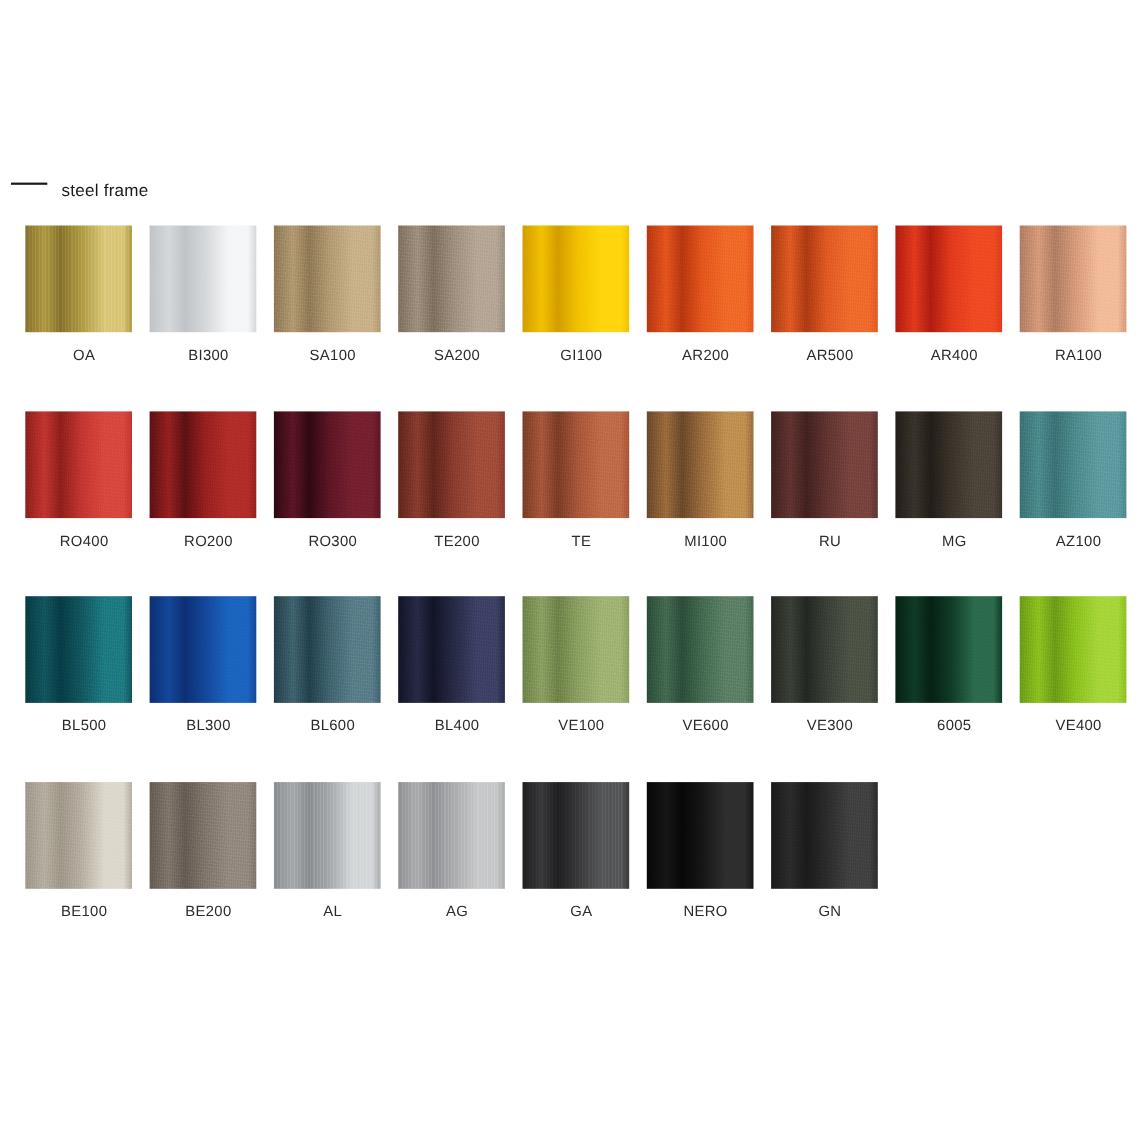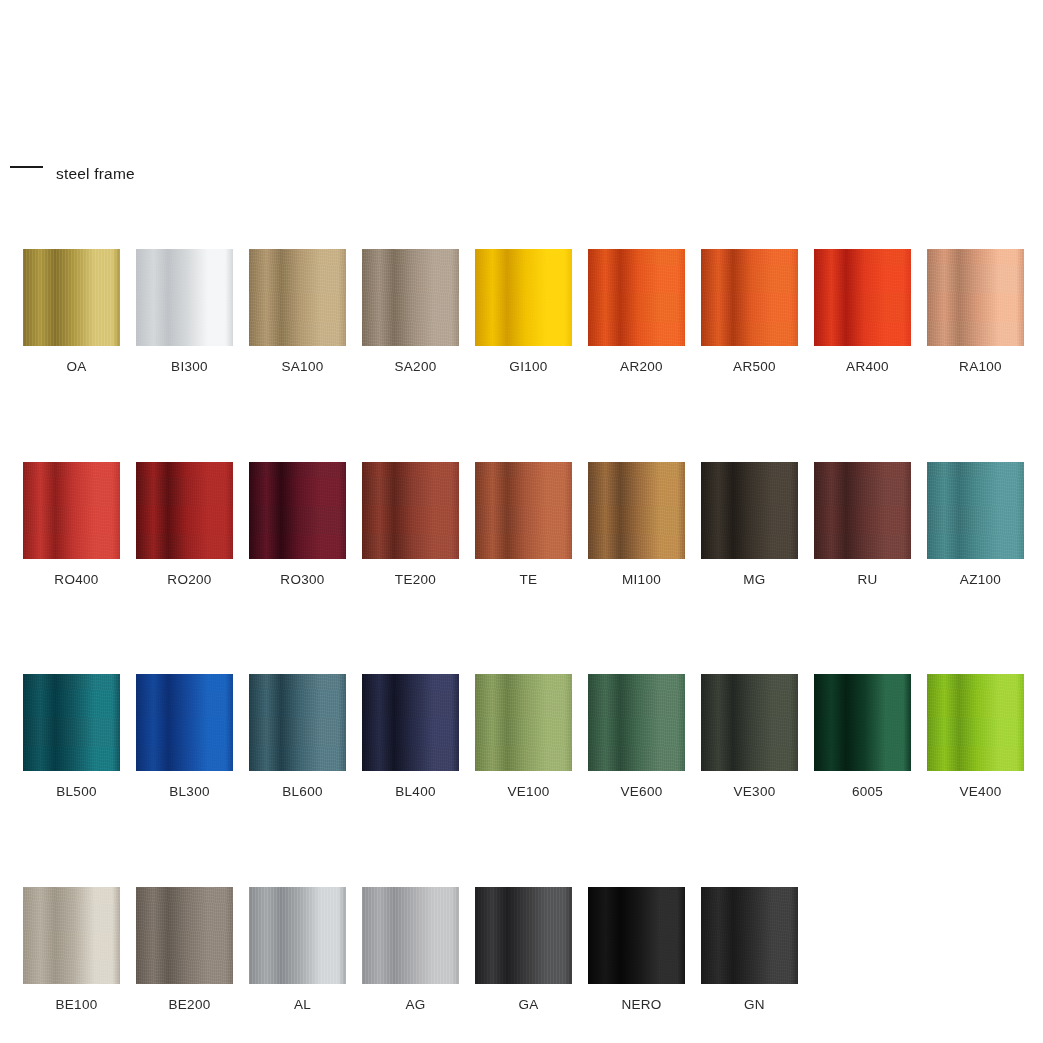--- a/index.html
+++ b/index.html
@@ -52,21 +52,20 @@
     left: 23px;
     top: 205px;
     width: 1001px;
     display: grid;
     grid-template-columns: repeat(9, 97px);
     column-gap: 16px;
     row-gap: 44px;
   }
   .cell {
     width: 107px;
-    margin-top: 44px;
   }
   .chip {
     width: 97px;
     height: 97px;
     position: relative;
     overflow: hidden;
     background: #cccccc;
   }
   
   .chip::after {
@@ -179,28 +178,28 @@
       </div>
       <div class="cell">
         <div class="chip matte" style="background: linear-gradient(90deg, rgb(124, 60, 38) 0%, rgb(168, 87, 58) 18%, rgb(124, 60, 38) 33%, rgb(168, 87, 58) 52%, rgb(192, 107, 71) 74%, rgb(192, 107, 71) 92%, rgb(168, 87, 58) 100%);"></div>
         <div class="chip-label">TE</div>
       </div>
       <div class="cell">
         <div class="chip matte" style="background: linear-gradient(90deg, rgb(107, 72, 42) 0%, rgb(155, 108, 61) 18%, rgb(107, 72, 42) 33%, rgb(155, 108, 61) 52%, rgb(192, 144, 79) 74%, rgb(192, 144, 79) 92%, rgb(155, 108, 61) 100%);"></div>
         <div class="chip-label">MI100</div>
       </div>
       <div class="cell">
+        <div class="chip matte" style="background: linear-gradient(90deg, rgb(65, 33, 31) 0%, rgb(97, 51, 48) 18%, rgb(65, 33, 31) 33%, rgb(97, 51, 48) 52%, rgb(121, 67, 61) 74%, rgb(121, 67, 61) 92%, rgb(97, 51, 48) 100%);"></div>
+        <div class="chip-label">RU</div>
+      </div>
+      <div class="cell">
         <div class="chip matte" style="background: linear-gradient(90deg, rgb(34, 29, 24) 0%, rgb(58, 51, 43) 18%, rgb(34, 29, 24) 33%, rgb(58, 51, 43) 52%, rgb(77, 69, 58) 74%, rgb(77, 69, 58) 92%, rgb(58, 51, 43) 100%);"></div>
         <div class="chip-label">MG</div>
       </div>
       <div class="cell">
-        <div class="chip matte" style="background: linear-gradient(90deg, rgb(65, 33, 31) 0%, rgb(97, 51, 48) 18%, rgb(65, 33, 31) 33%, rgb(97, 51, 48) 52%, rgb(121, 67, 61) 74%, rgb(121, 67, 61) 92%, rgb(97, 51, 48) 100%);"></div>
-        <div class="chip-label">RU</div>
-      </div>
-      <div class="cell">
         <div class="chip matte" style="background: linear-gradient(90deg, rgb(58, 115, 119) 0%, rgb(76, 139, 142) 18%, rgb(58, 115, 119) 33%, rgb(76, 139, 142) 52%, rgb(92, 156, 160) 74%, rgb(92, 156, 160) 92%, rgb(76, 139, 142) 100%);"></div>
         <div class="chip-label">AZ100</div>
       </div>
       <div class="cell">
         <div class="chip matte" style="background: linear-gradient(90deg, rgb(6, 60, 69) 0%, rgb(18, 86, 95) 18%, rgb(6, 60, 69) 33%, rgb(18, 86, 95) 52%, rgb(29, 123, 131) 74%, rgb(29, 123, 131) 92%, rgb(18, 86, 95) 100%);"></div>
         <div class="chip-label">BL500</div>
       </div>
       <div class="cell">
         <div class="chip gloss" style="background: linear-gradient(90deg, rgb(12, 47, 117) 0%, rgb(20, 71, 154) 18%, rgb(12, 47, 117) 33%, rgb(20, 71, 154) 52%, rgb(27, 100, 191) 74%, rgb(27, 100, 191) 92%, rgb(20, 71, 154) 100%);"></div>
         <div class="chip-label">BL300</div>

